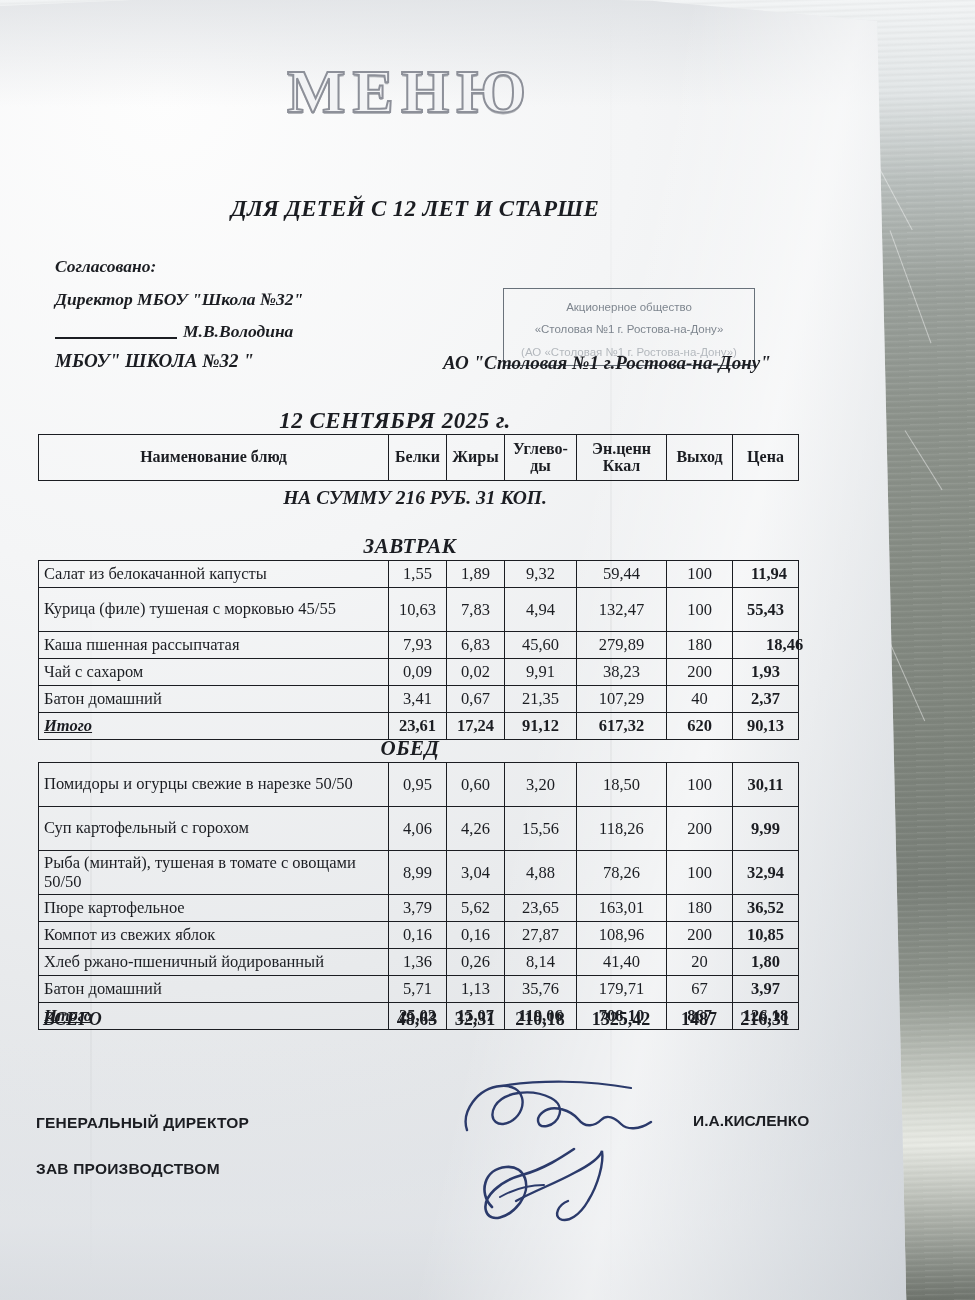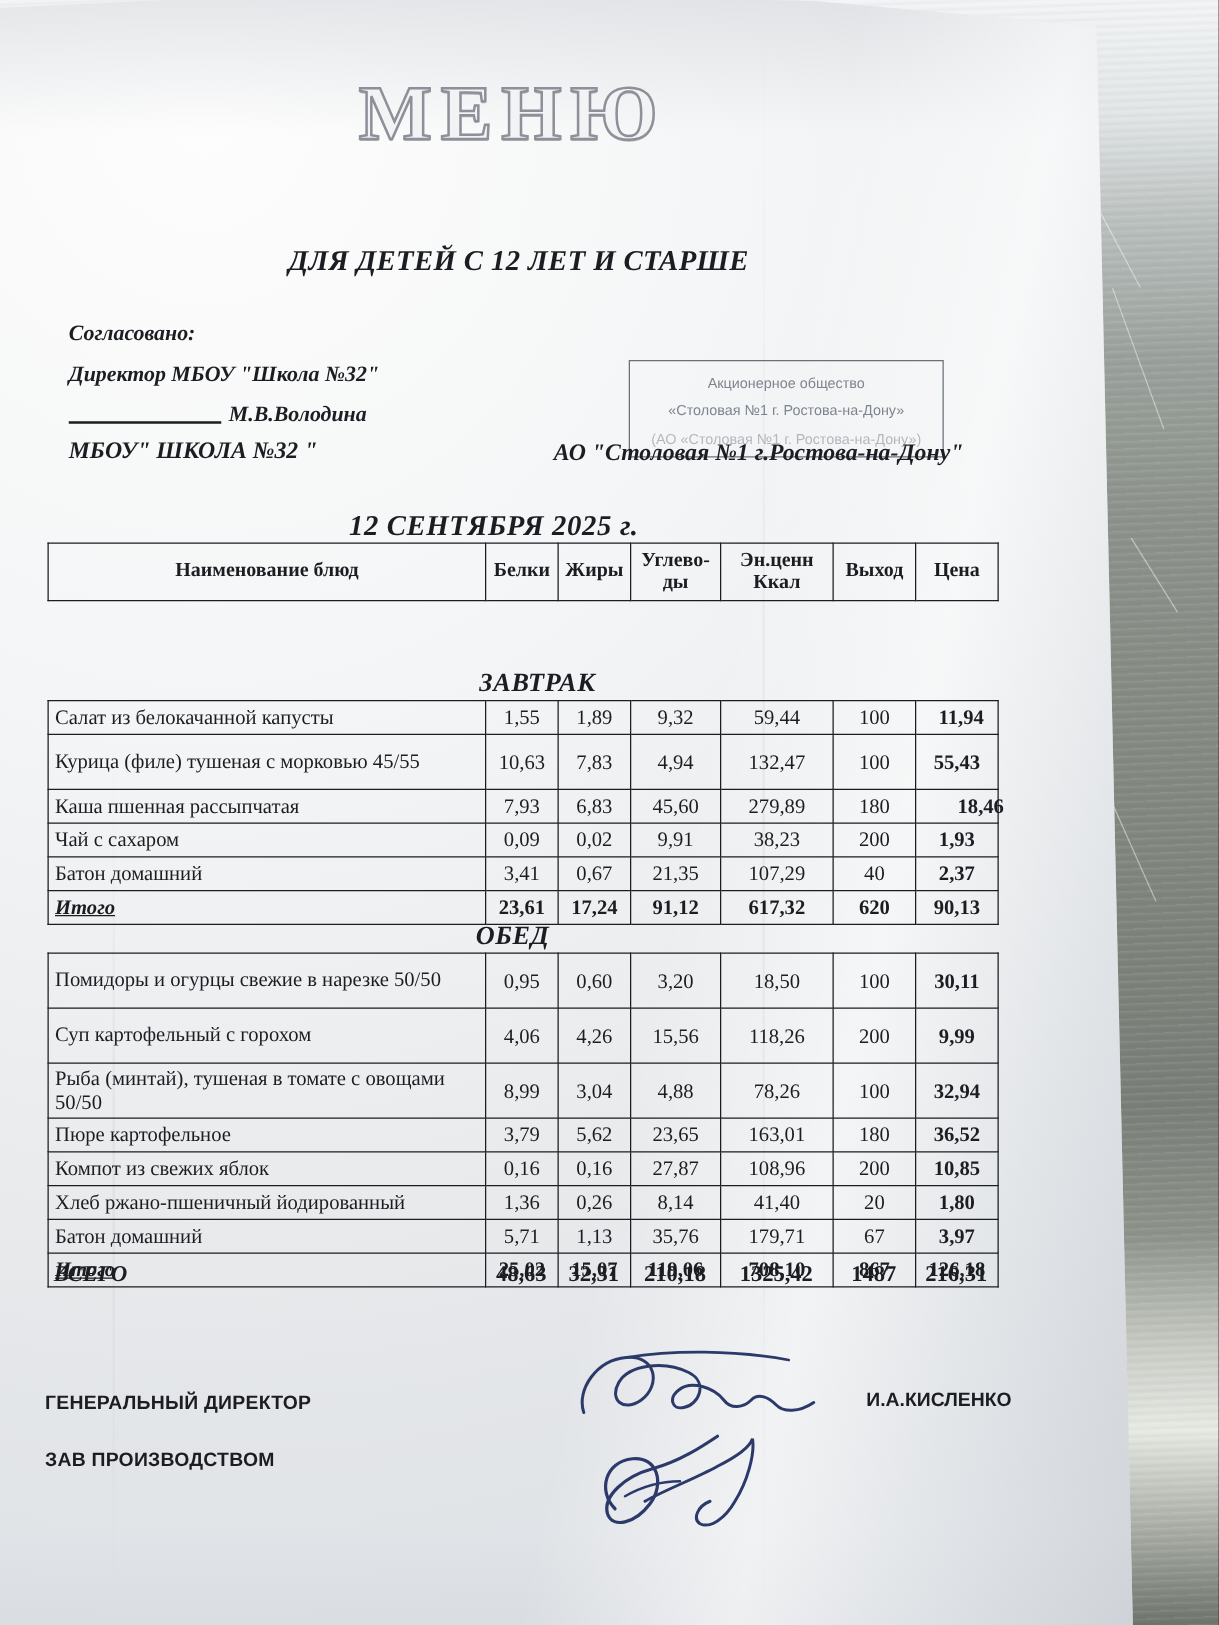--- a/index.html
+++ b/index.html
@@ -236,21 +236,21 @@
   .meal-title {
     position: absolute;
     left: 0;
     width: 820px;
     text-align: center;
     font-size: 21px;
     font-weight: bold;
     font-style: italic;
     letter-spacing: .5px;
   }
-  .meal-breakfast { top: 534px; margin-left: 20px; }
+  .meal-breakfast { top: 534px; }
   .meal-lunch     { top: 736px; }
 
   .meal-tbl td { height: 27px; vertical-align: middle; }
   .meal-tbl td.dish { text-align: left; font-size: 16.5px; line-height: 1.12; margin-top: 16px; }
   .meal-tbl td.val  { text-align: center; font-size: 16.5px; }
   .meal-tbl tr.tall td { height: 44px; }
   .meal-tbl tr.total td { font-weight: bold; }
   .meal-tbl tr.total td.dish { font-style: italic; font-weight: bold; text-decoration: underline; }
 
   .breakfast-tbl { top: 560px; }
@@ -359,20 +359,21 @@
           <td>Жиры</td>
           <td>Углево-ды</td>
           <td>Эн.ценн Ккал</td>
           <td>Выход</td>
           <td>Цена</td>
         </tr>
       </tbody>
     </table>
 
     <div class="complex-note">
+      <div>НА СУММУ  216 РУБ. 31 КОП.</div>
     </div>
 
     <div class="meal-title meal-breakfast">ЗАВТРАК</div>
 
     <table class="tbl meal-tbl breakfast-tbl">
       <colgroup>
         <col class="c-name">
           <col class="c-num">
           <col class="c-num">
         <col class="c-carb">

